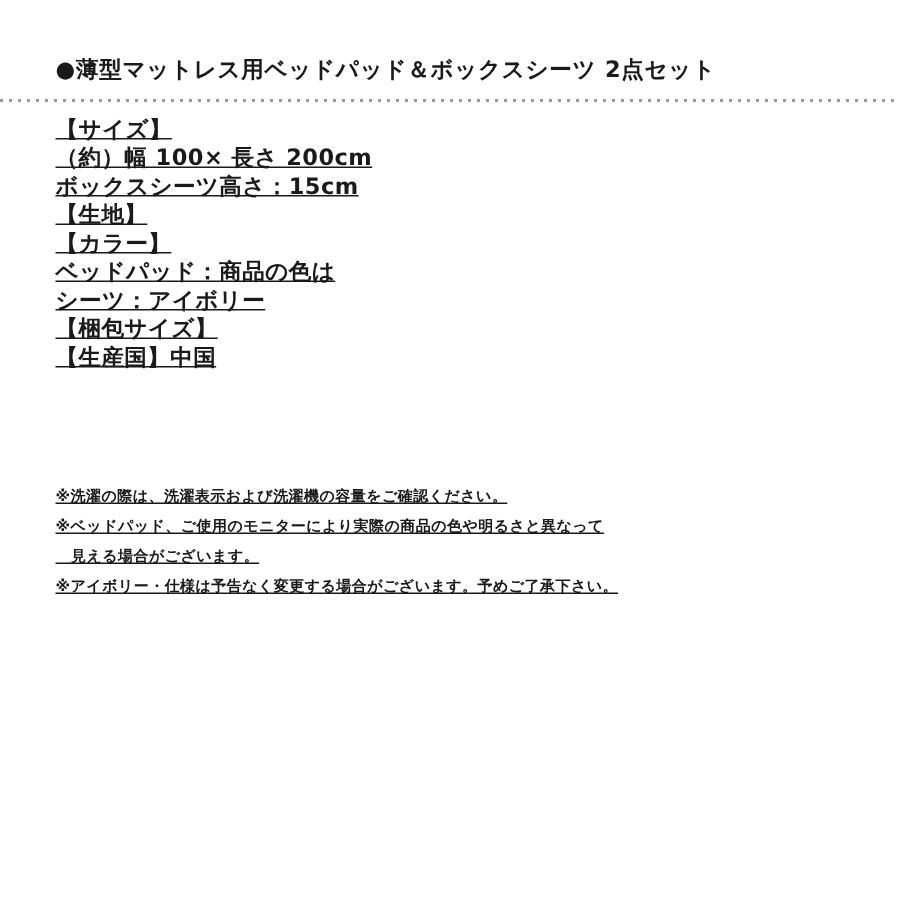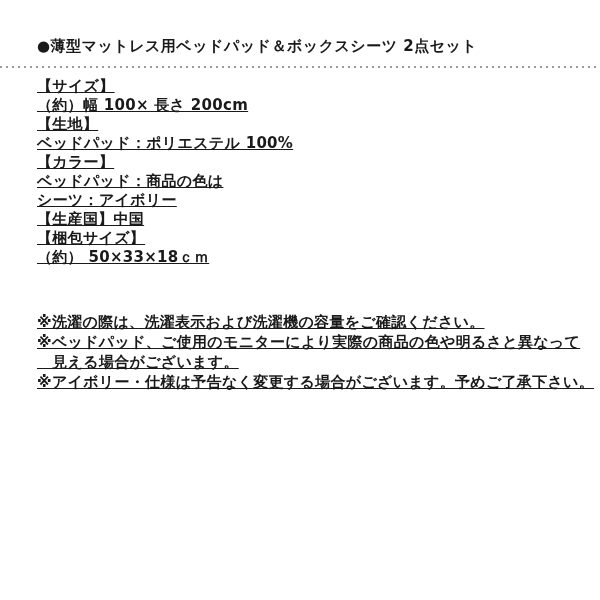--- a/index.html
+++ b/index.html
@@ -43,50 +43,49 @@
     position: absolute;
     left: 37px;
     top: 77px;
     font-size: 15px;
     line-height: 19px;
     letter-spacing: 0.3px;
   }
   .notes {
     position: absolute;
     left: 37px;
-    top: 312px;
-    font-size: 15px;
+    top: 322px;
+    font-size: 10px;
     line-height: 20px;
     letter-spacing: 0.3px;
   }
   .line {
     white-space: pre;
     text-decoration: underline;
   }
 </style>
 </head>
 <body>
 
 <div class="sheet">
 
   <div class="title">●薄型マットレス用ベッドパッド＆ボックスシーツ 2点セット</div>
 
   <div class="divider"></div>
 
   <div class="specs">
     <div class="line">【サイズ】</div>
     <div class="line">（約）幅 100× 長さ 200cm</div>
+    <div class="line">ボックスシーツ高さ：15cm</div>
     <div class="line">【生地】</div>
-    <div class="line">ベッドパッド：ポリエステル 100%</div>
     <div class="line">【カラー】</div>
     <div class="line">ベッドパッド：商品の色は</div>
     <div class="line">シーツ：アイボリー</div>
+    <div class="line">【梱包サイズ】</div>
     <div class="line">【生産国】中国</div>
-    <div class="line">【梱包サイズ】</div>
-    <div class="line">（約） 50×33×18ｃｍ</div>
   </div>
 
   <div class="notes">
     <div class="line">※洗濯の際は、洗濯表示および洗濯機の容量をご確認ください。</div>
     <div class="line">※ベッドパッド、ご使用のモニターにより実際の商品の色や明るさと異なって</div>
     <div class="line">　見える場合がございます。</div>
     <div class="line">※アイボリー・仕様は予告なく変更する場合がございます。予めご了承下さい。</div>
   </div>
 
 </div>

